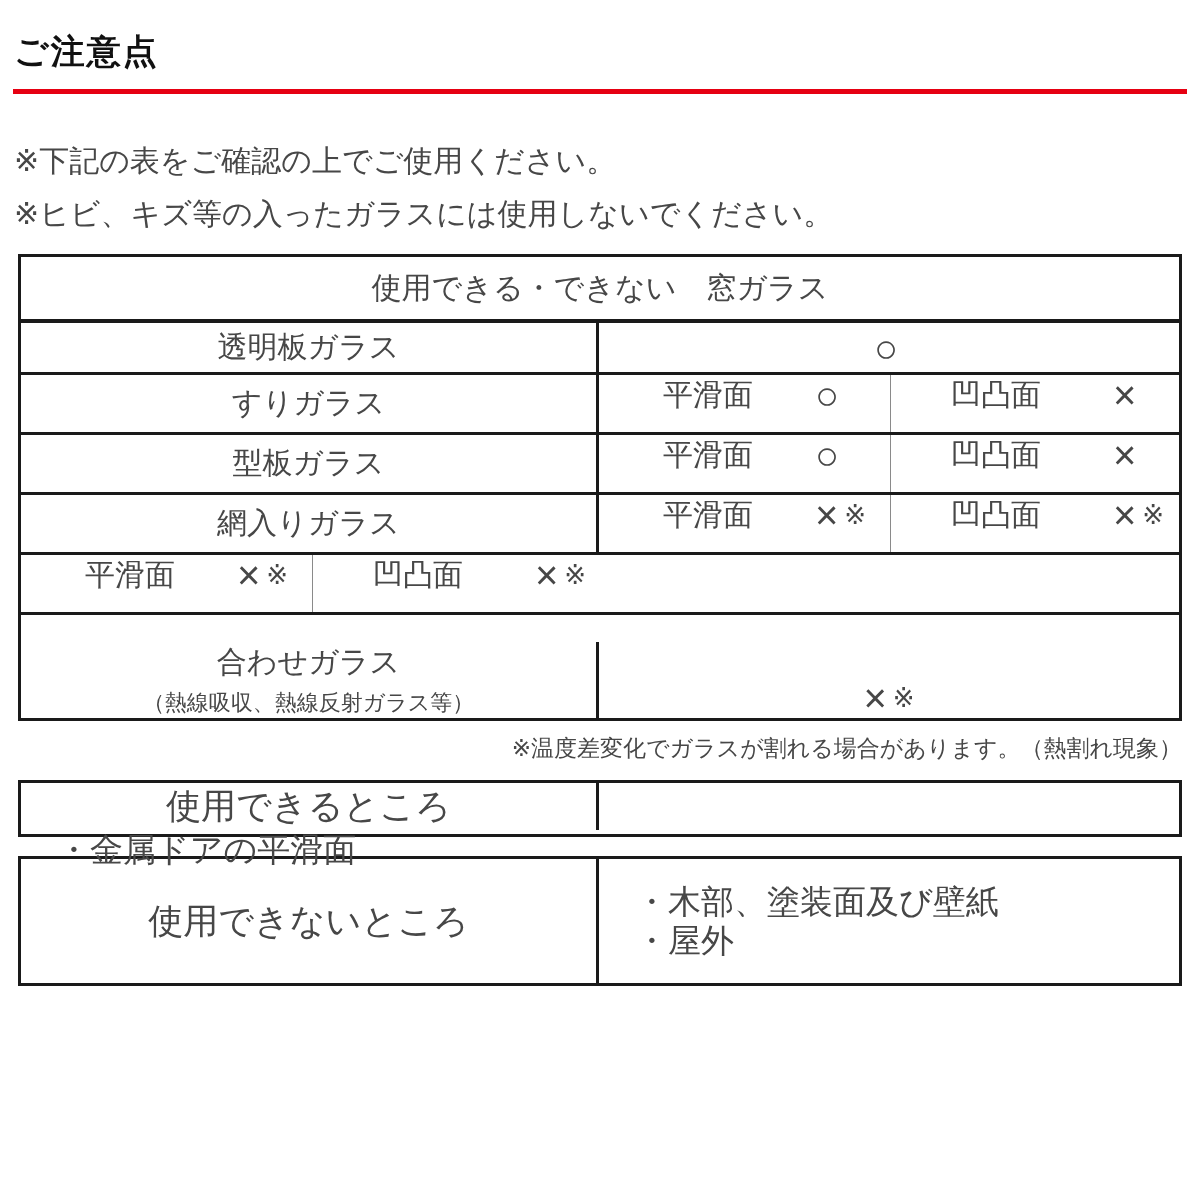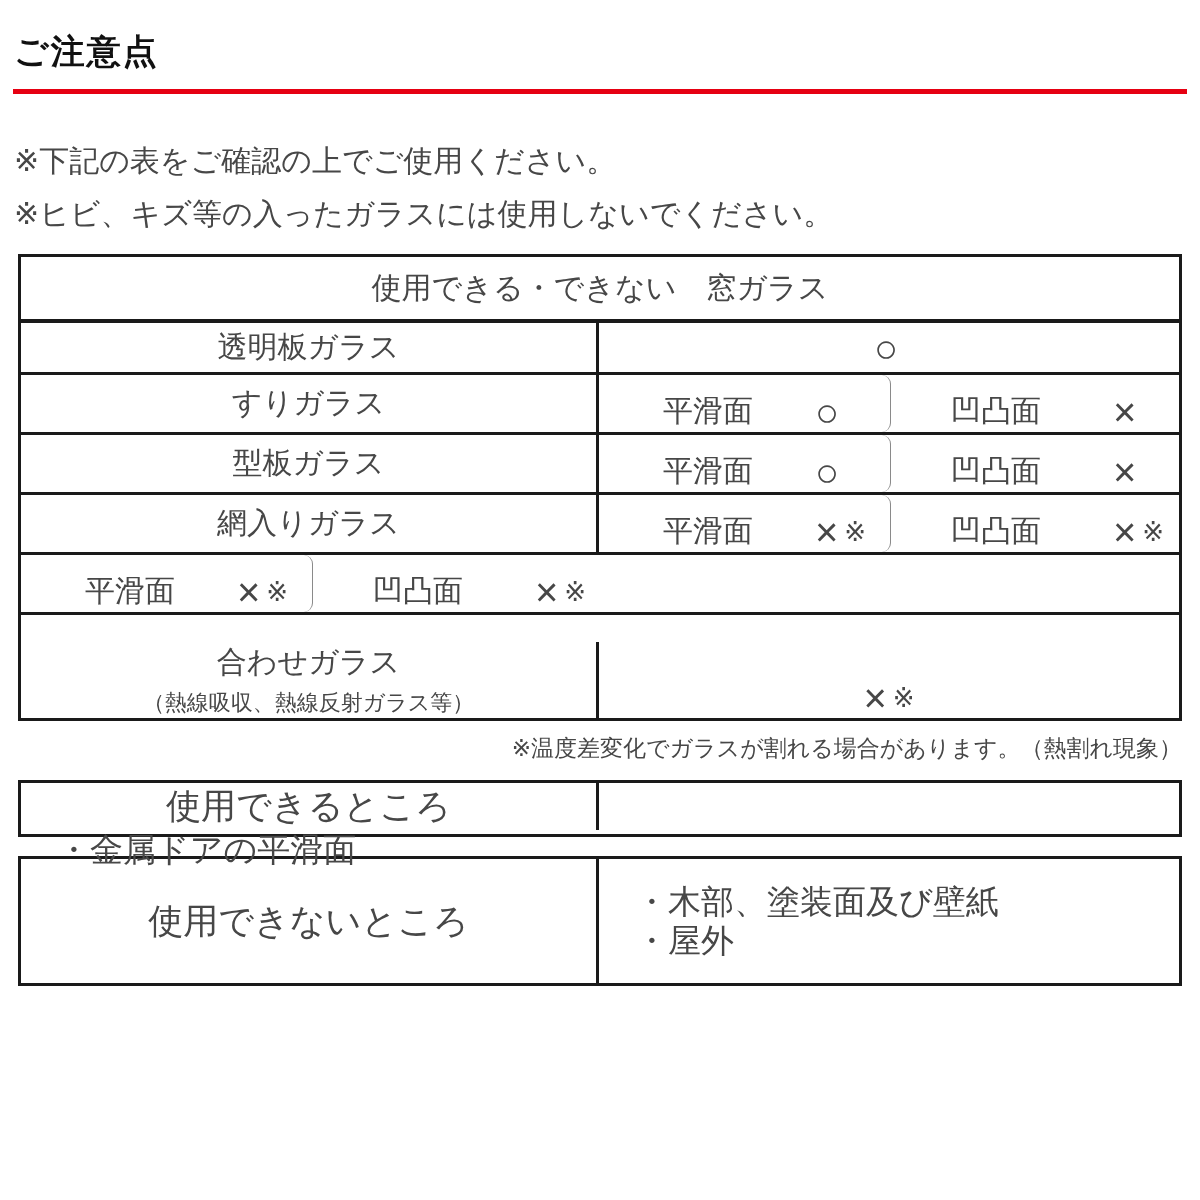--- a/index.html
+++ b/index.html
@@ -35,21 +35,21 @@
   .gt-row.r-last { height:103px;align-items:flex-end; }
   .gt-name {
     width:578px; box-sizing:border-box;
     border-right:3px solid #1a1a1a;
     display:flex; align-items:center; justify-content:center;
     font-size:30px; text-align:center;
   }
   .gt-name.col { flex-direction:column; gap:5px; }
   .subname { font-size:22px; }
   .gt-merged { flex:1; display:flex; align-items:center; justify-content:center; }
-  .gt-cell { display:flex; align-items:flex-end; box-sizing:border-box;border-radius:9px; }
+  .gt-cell { display:flex; align-items:flex-start; box-sizing:border-box; }
   .gt-cell.a { width:292px; padding-left:64px; border-right:1px solid #8a8a8a; }
   .gt-cell.b { flex:1; padding-left:60px; }
   .surf { font-size:30px; }
   .markwrap { display:inline-flex; align-items:center; }
   .a .markwrap { margin-left:62px; }
   .b .markwrap { margin-left:72px; }
   .mark { font-size:40px; line-height:1; }
   .ref  { font-size:26px; line-height:1; margin-left:6px; }
 
   

